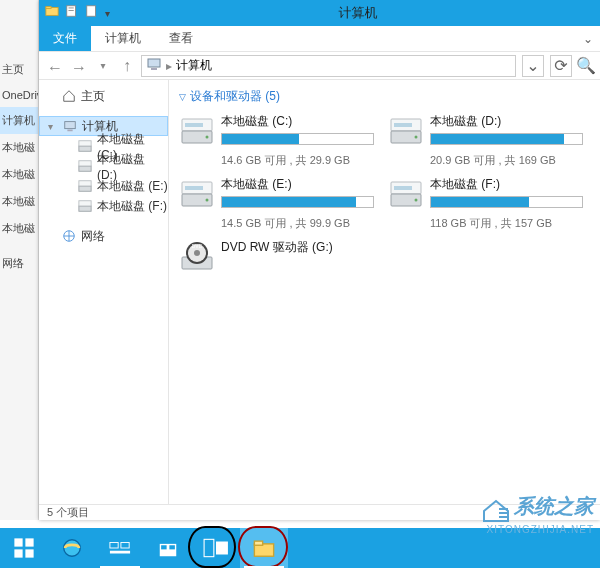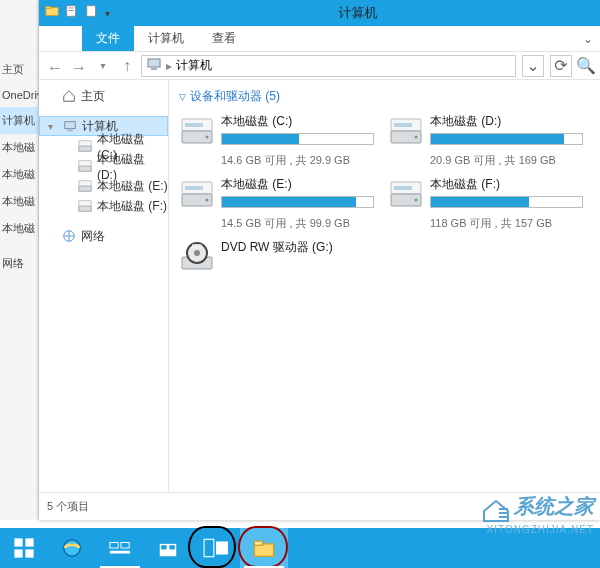--- a/index.html
+++ b/index.html
@@ -12,21 +12,21 @@
 
 .window { position: absolute; left: 39px; top: 0; width: 561px; height: 520px; background: #fff; box-shadow: 0 0 4px rgba(0,0,0,.3); display: flex; flex-direction: column; }
 
 
 .titlebar { height: 26px; background: #1ba1e2; display: flex; align-items: center; color: #333; }
 .qat { display: flex; gap: 6px; padding: 0 6px; align-items: center; }
 .qat svg { width: 14px; height: 14px; }
 .titlebar .title { flex: 1; text-align: center; font-size: 13px; color: #222; }
 
 
-.ribbon { height: 26px; background: #fff; border-bottom: 1px solid #e5e5e5; display: flex; align-items: stretch; font-size: 12px; padding-left: 43px; }
+.ribbon { height: 26px; background: #fff; border-bottom: 1px solid #e5e5e5; display: flex; align-items: stretch; font-size: 12px; }
 .ribbon .tab { padding: 0 14px; display: flex; align-items: center; color: #444; }
 .ribbon .tab.file { background: #1ba1e2; color: #fff; }
 .ribbon .expand { margin-left: auto; width: 24px; display: flex; align-items: center; justify-content: center; color: #666; }
 
 
 .addressbar { height: 28px; display: flex; align-items: center; gap: 4px; padding: 0 6px; border-bottom: 1px solid #e5e5e5; }
 .addressbar .navbtn { width: 20px; height: 20px; display: flex; align-items: center; justify-content: center; color: #888; }
 .addressbar .path { flex: 1; height: 22px; border: 1px solid #ccc; display: flex; align-items: center; padding: 0 4px; gap: 4px; font-size: 12px; }
 .addressbar .refresh, .addressbar .search { width: 22px; height: 22px; border: 1px solid #ccc; display: flex; align-items: center; justify-content: center; margin-left: 2px; color: #666; }
 
@@ -44,21 +44,21 @@
 .section-hdr { color: #2b7cd3; font-size: 12px; margin-bottom: 8px; display: flex; align-items: center; gap: 4px; }
 .drives { display: flex; flex-wrap: wrap; gap: 8px 14px; }
 .drive { width: 195px; display: flex; gap: 6px; align-items: flex-start; }
 .drive .dico { width: 36px; height: 36px; }
 .drive .dinfo { flex: 1; }
 .drive .dname { font-size: 12px; color: #222; }
 .drive .bar { height: 12px; border: 1px solid #bcbcbc; background: #fff; margin: 3px 0; position: relative; }
 .drive .bar .fill { height: 100%; background: #26a0da; }
 .drive .dstat { font-size: 11px; color: #6d6d6d; margin-top: 8px; }
 
-.statusbar { height: 28px; border-top: 1px solid #e5e5e5; display: flex; align-items: center; padding: 0 8px; font-size: 11px; color: #555; }
+.statusbar { height: 16px; border-top: 1px solid #e5e5e5; display: flex; align-items: center; padding: 0 8px; font-size: 11px; color: #555; }
 
 
 .taskbar { position: absolute; left: 0; bottom: 0; width: 600px; height: 40px; background: #1ba1e2; display: flex; align-items: center; }
 .taskbar .tb { width: 48px; height: 40px; display: flex; align-items: center; justify-content: center; position: relative; }
 .taskbar .tb.active::after { content:""; position:absolute; bottom:0; left:4px; right:4px; height:2px; background:#fff; }
 .taskbar .circle { position: absolute; border: 2px solid #900; border-radius: 50%/70%; }
 
 
 .watermark { position: absolute; right: 6px; bottom: 32px; font-size: 12px; color: #6fb3de; text-align: right; line-height: 1.1; pointer-events: none; }
 .watermark .big { font-size: 20px; font-weight: bold; font-style: italic; color: #5aa4d4; }

